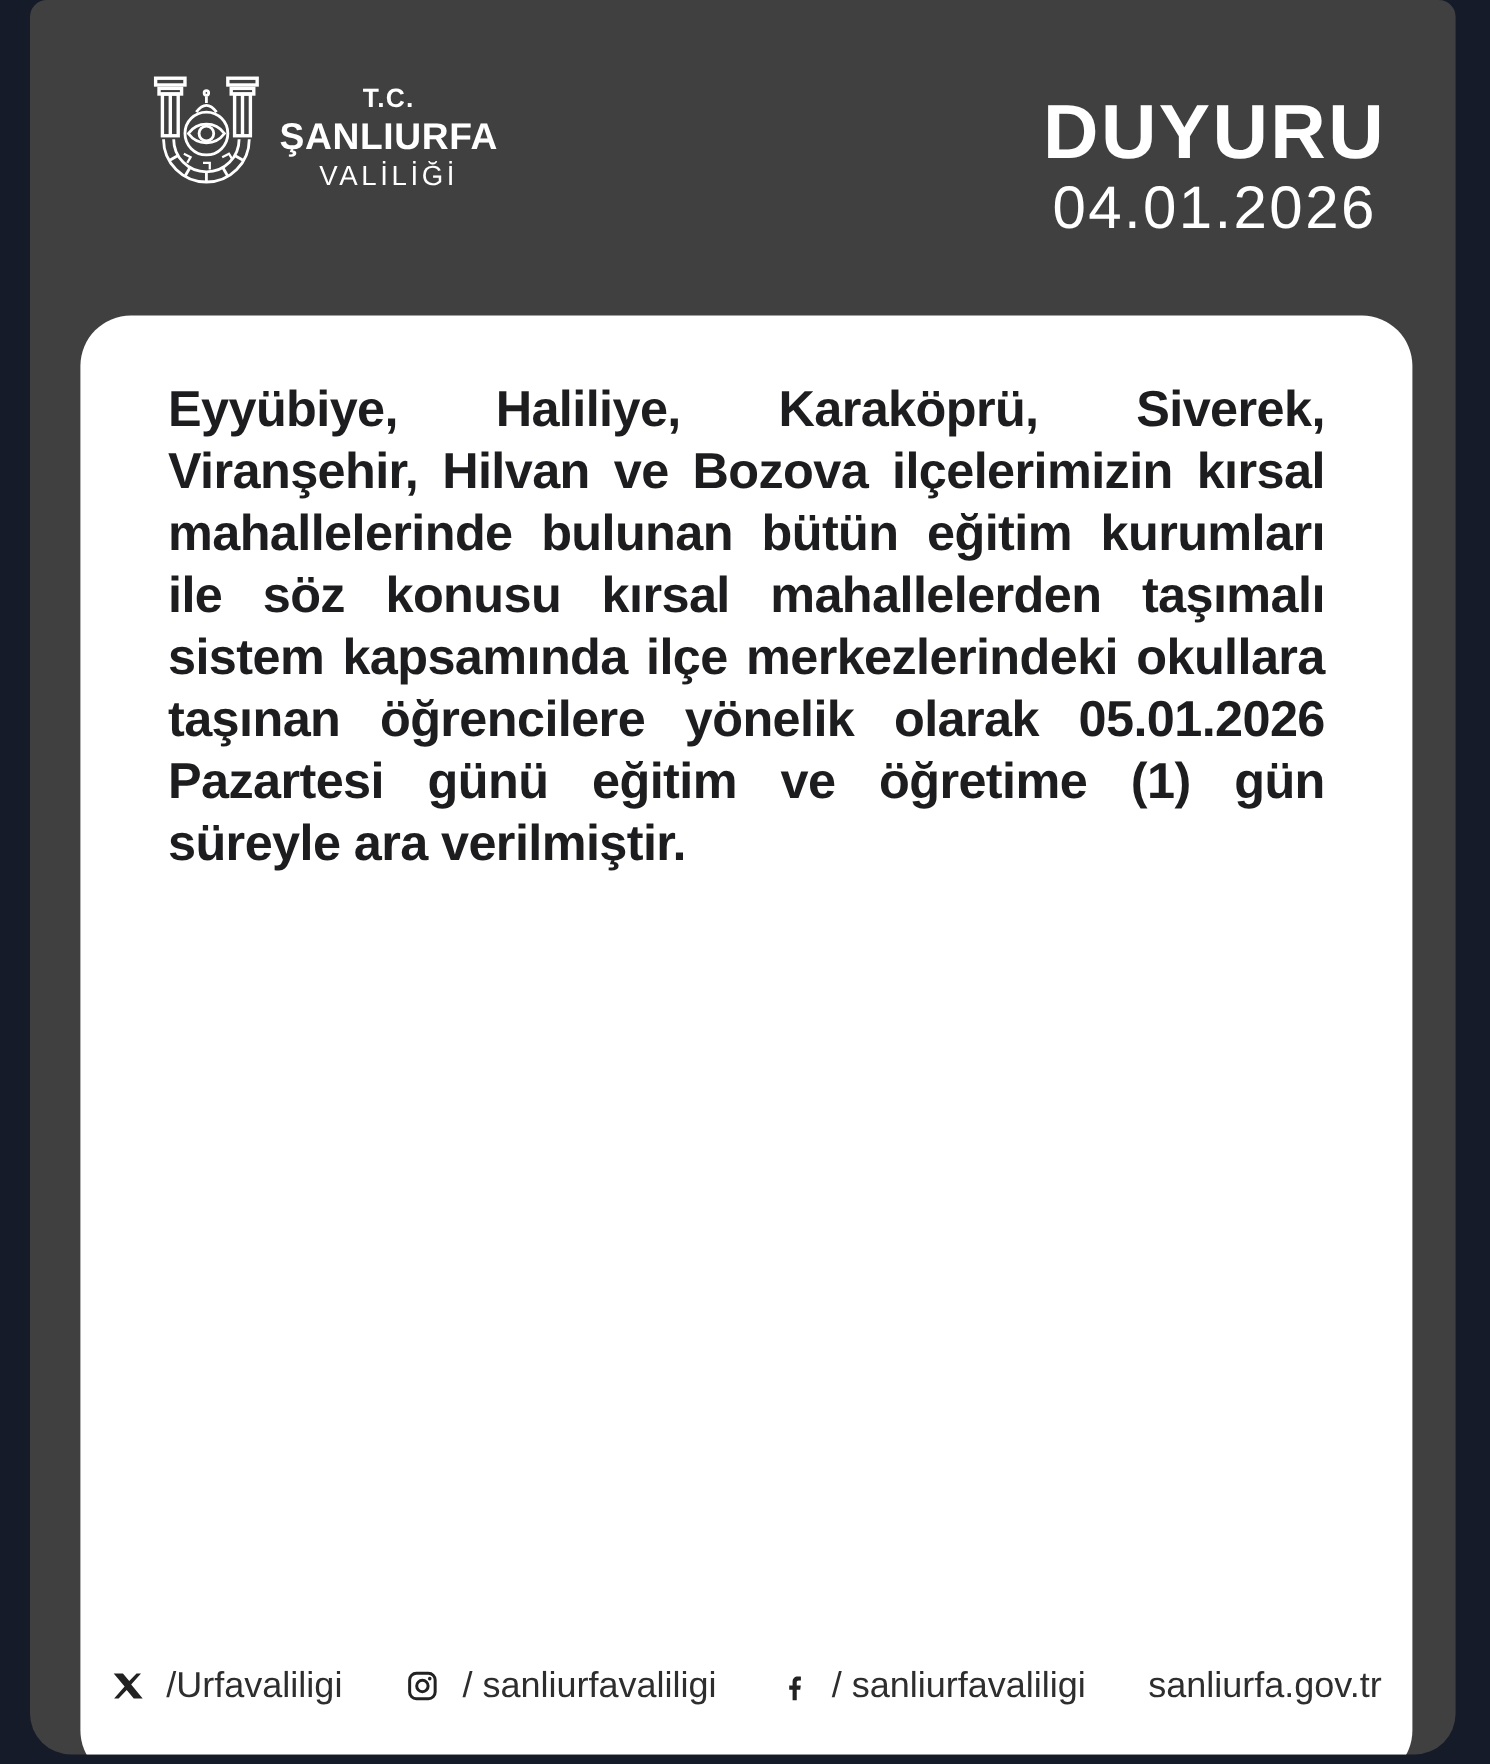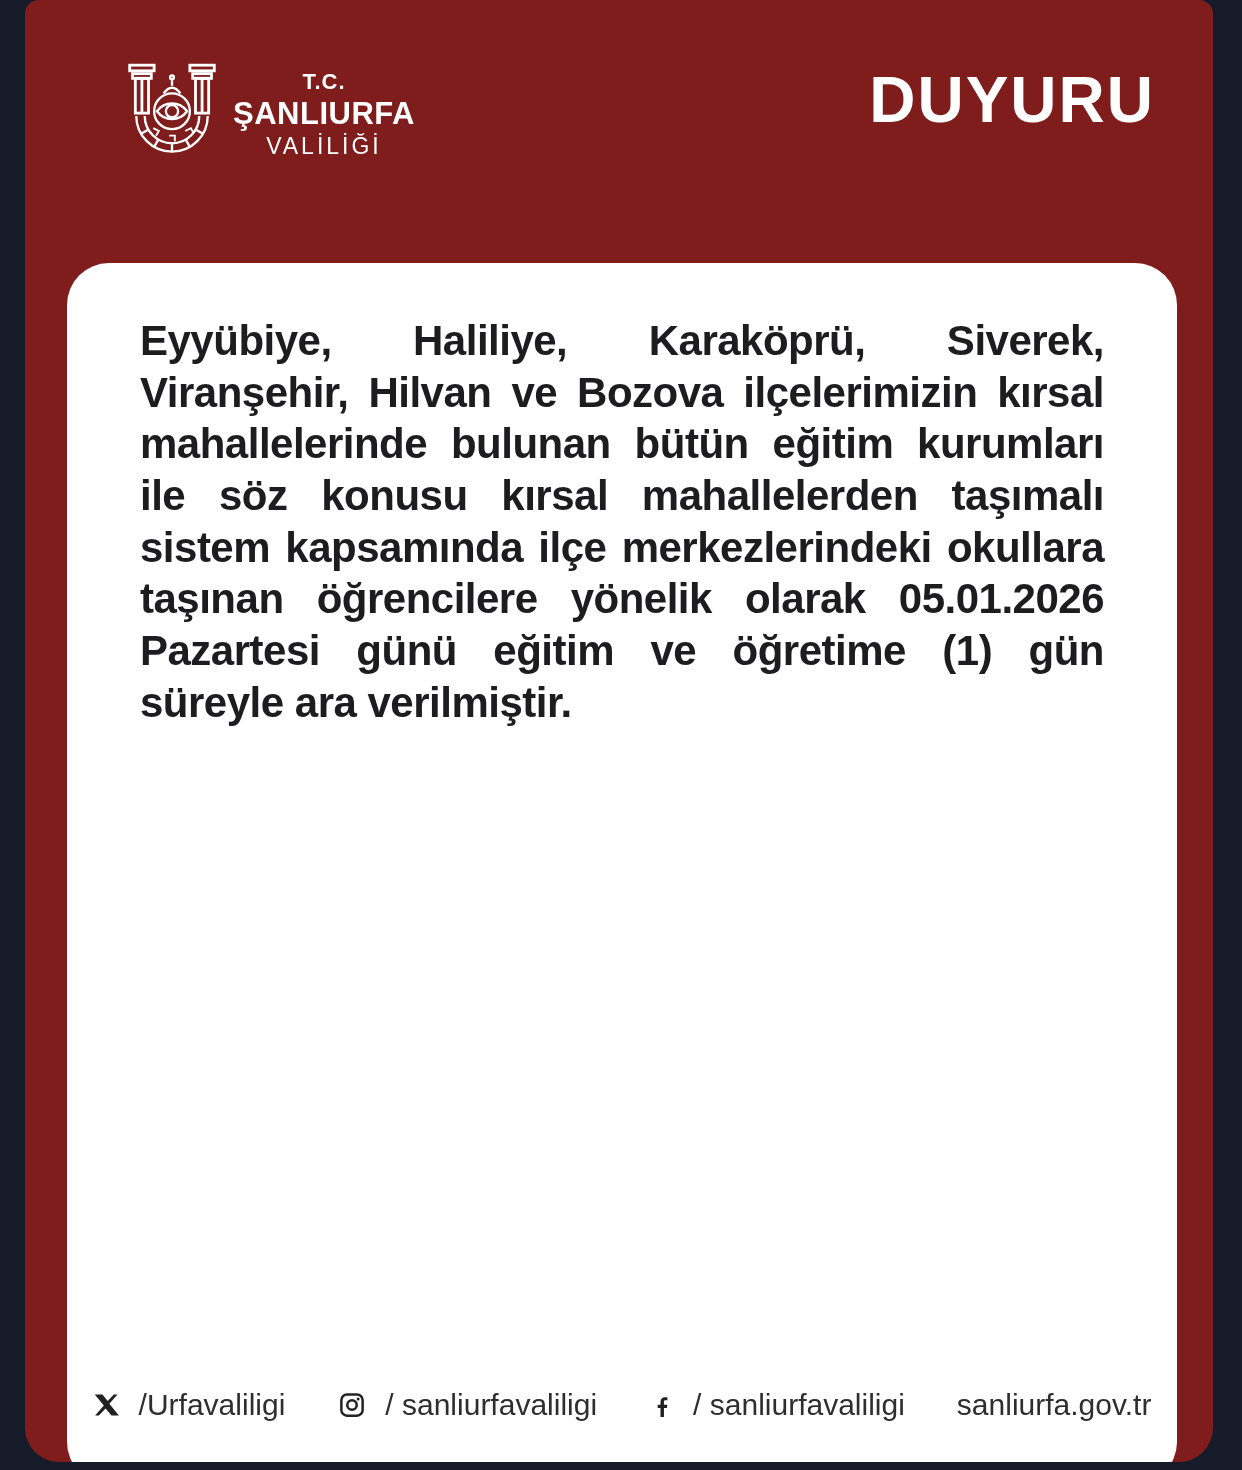--- a/index.html
+++ b/index.html
@@ -6,21 +6,21 @@
   body{
     width:1242px;height:1470px;
     position:relative;
     background:#151b28;
     font-family:"Liberation Sans", sans-serif;
     overflow:hidden;
   }
   .panel{
     position:absolute;
     left:25px; top:0; width:1188px; height:1462px;
-    background:#7f1d1d;
+    background:#404040;
     border-radius:14px 14px 34px 34px;
     overflow:hidden;
   }
   
   .header{
     position:absolute;
     left:0; right:0; top:0; height:263px;
     display:flex;
     justify-content:space-between;
     align-items:flex-start;
@@ -49,21 +49,21 @@
     letter-spacing:0.5px;
   }
   .logo-gov{
     font-size:23px;
     font-weight:normal;
     letter-spacing:3px;
     margin-top:3px;
   }
   .title-block{
     text-align:center;
-    margin-top:6px;
+    margin-top:16px;
   }
   .title-main{
     font-size:64px;
     font-weight:bold;
     letter-spacing:2px;
     line-height:1.0;
   }
   .title-date{
     font-size:50px;
     font-weight:normal;
@@ -160,20 +160,21 @@
         </g>
       </svg>
       <div class="logo-text">
         <div class="logo-tc">T.C.</div>
         <div class="logo-city">ŞANLIURFA</div>
         <div class="logo-gov">VALİLİĞİ</div>
       </div>
     </div>
     <div class="title-block">
       <div class="title-main">DUYURU</div>
+      <div class="title-date">04.01.2026</div>
     </div>
   </div>
 
   <div class="card">
     <p class="bold">Eyyübiye, Haliliye, Karaköprü, Siverek, Viranşehir, Hilvan ve Bozova ilçelerimizin kırsal mahallelerinde bulunan bütün eğitim kurumları ile söz konusu kırsal mahallelerden taşımalı sistem kapsamında ilçe merkezlerindeki okullara taşınan öğrencilere yönelik olarak 05.01.2026 Pazartesi günü eğitim ve öğretime (1) gün süreyle ara verilmiştir.</p>
 
     <div class="footer">
       <span class="footer-item">
         <span class="footer-icon">
           <svg width="28" height="28" viewBox="0 0 24 24" fill="#222222">

